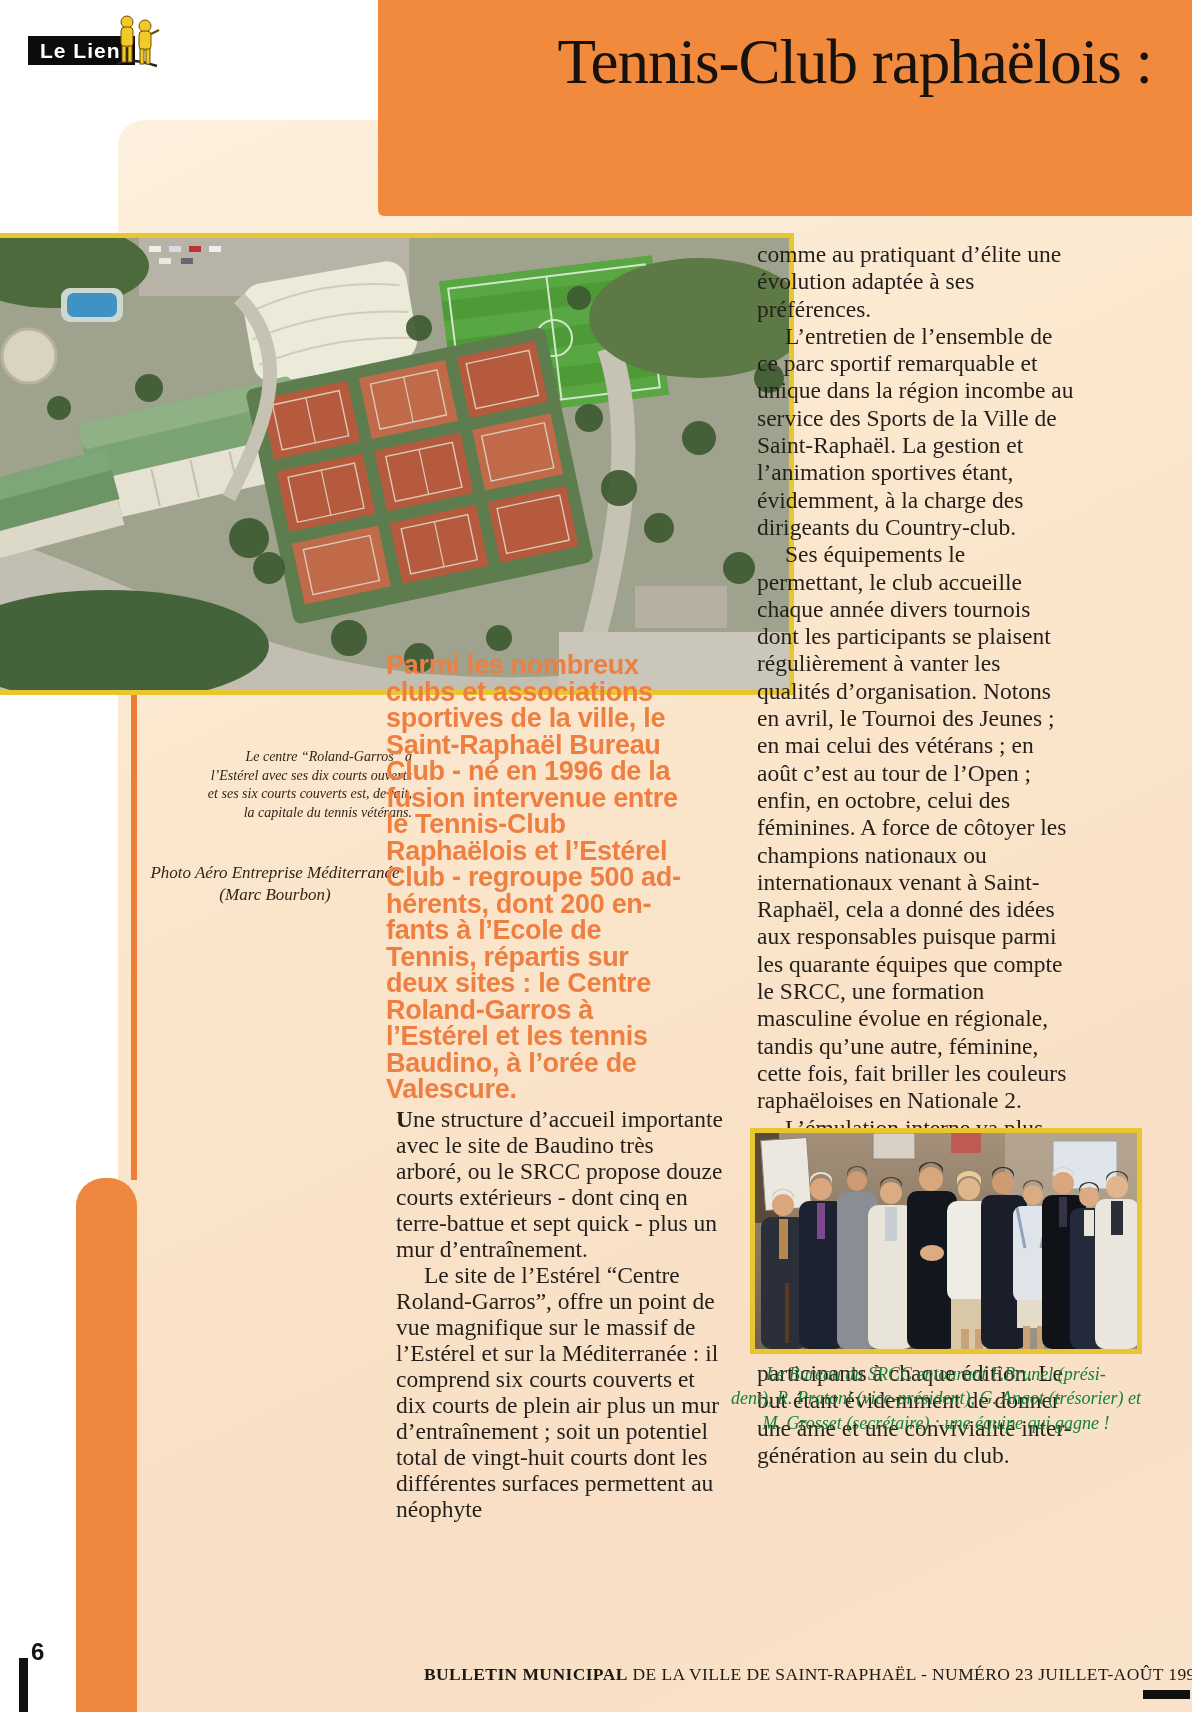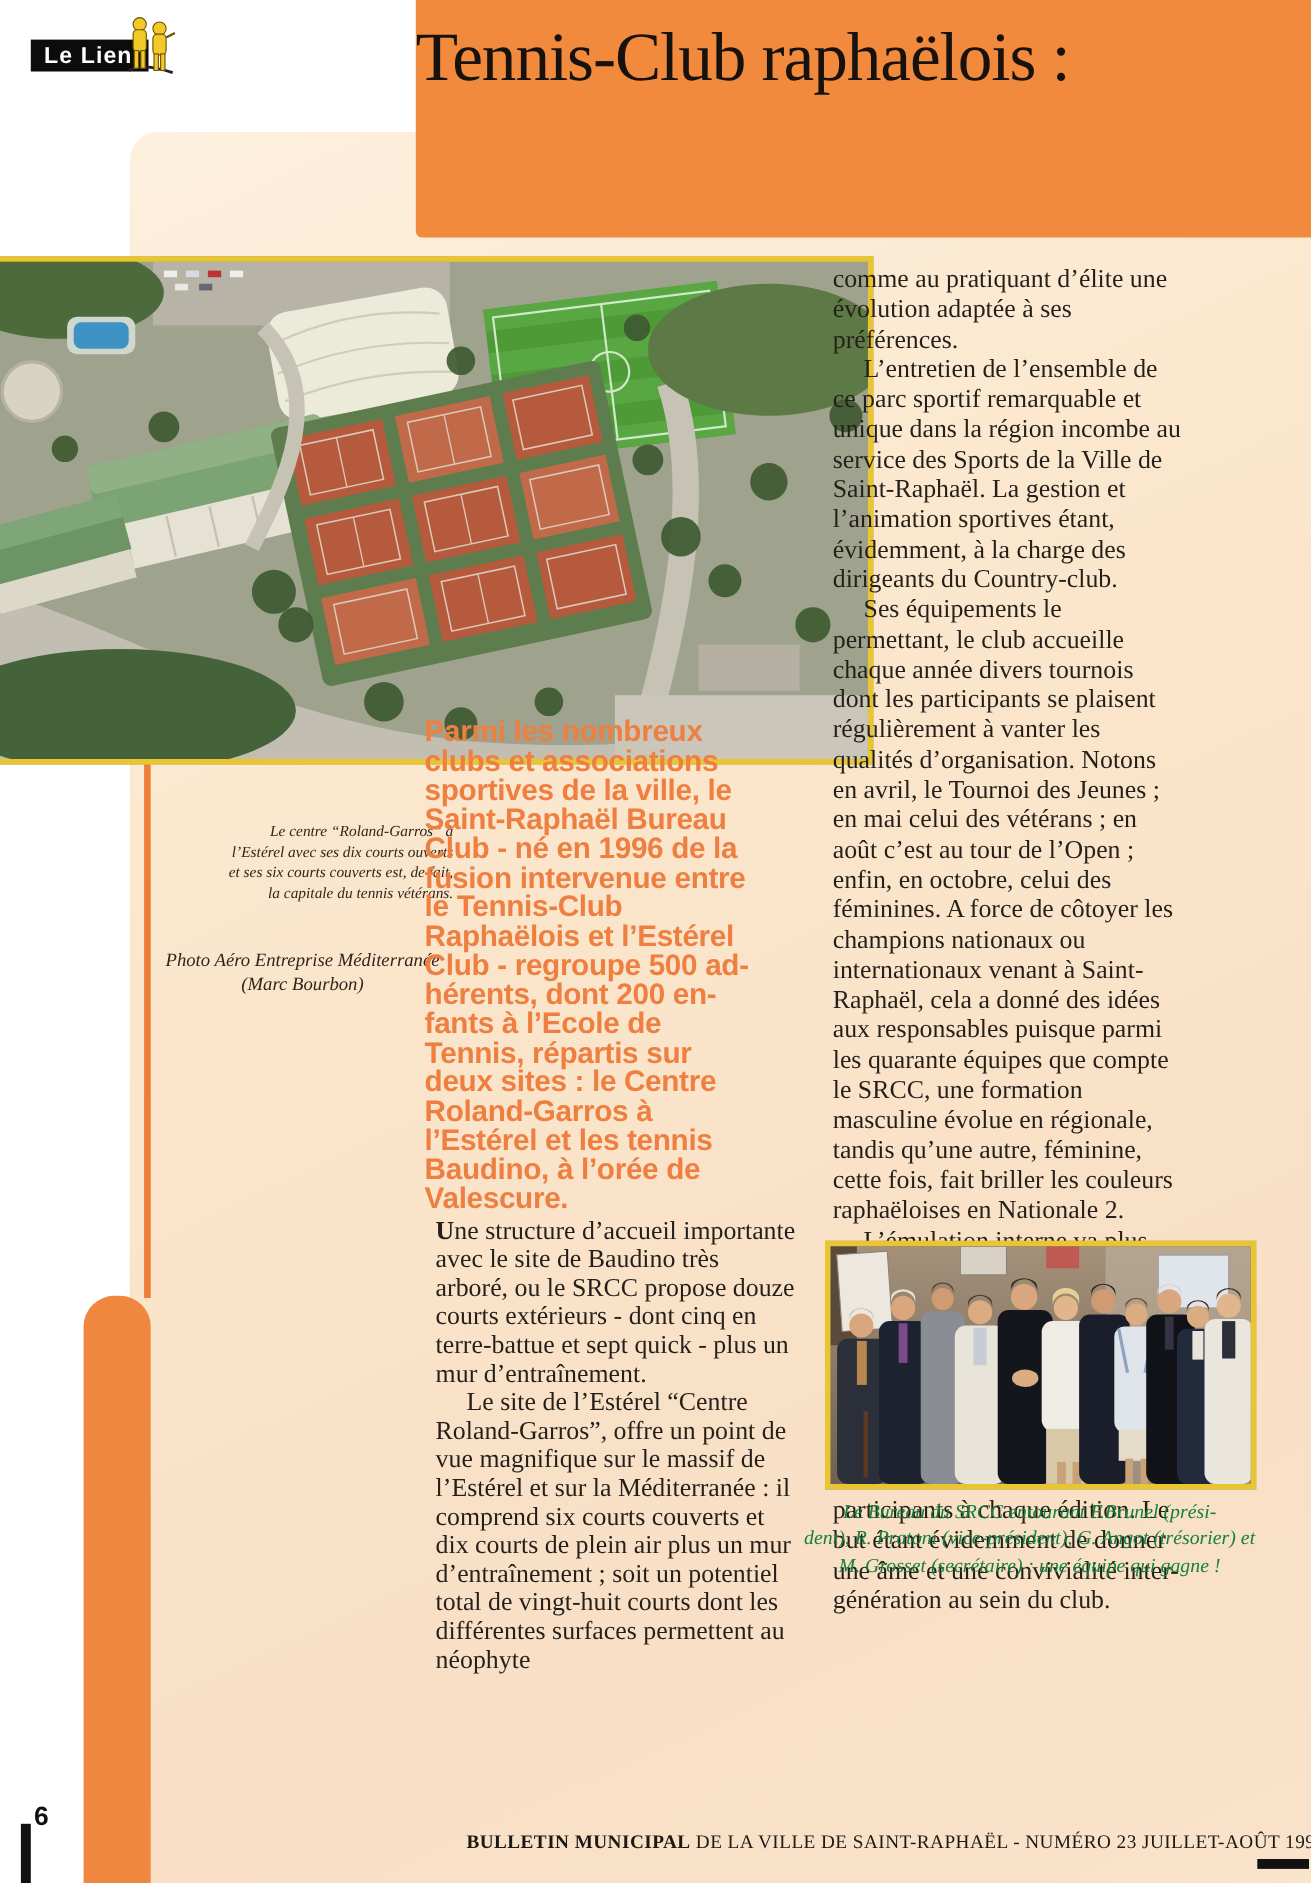--- a/index.html
+++ b/index.html
@@ -26,21 +26,21 @@
     padding:3px 14px 2px 12px; letter-spacing:1px;
   }
   .mascot { position:absolute; left:113px; top:12px; width:48px; height:62px; }
 
   
   .title-band {
     position:absolute; left:378px; top:0; width:814px; height:216px;
     background:var(--band-orange,#f28a3e); border-bottom-left-radius:6px;
   }
   .page-title {
-    position:absolute; top:18px; left:0; right:40px; text-align:left;
+    position:absolute; top:28px; left:0; right:40px; text-align:right;
     font-family:"Liberation Serif", serif; font-size:63px; line-height:1.1;
     color:#17120d; letter-spacing:-1px; white-space:nowrap;
   }
 
   
   .aerial-photo {
     position:absolute; left:-6px; top:233px; width:800px; height:462px;
     border:5px solid var(--frame-yellow,#e9c52f); box-sizing:border-box; background:#9fa28c;
   }
   .aerial-photo svg { display:block; width:100%; height:100%; }

